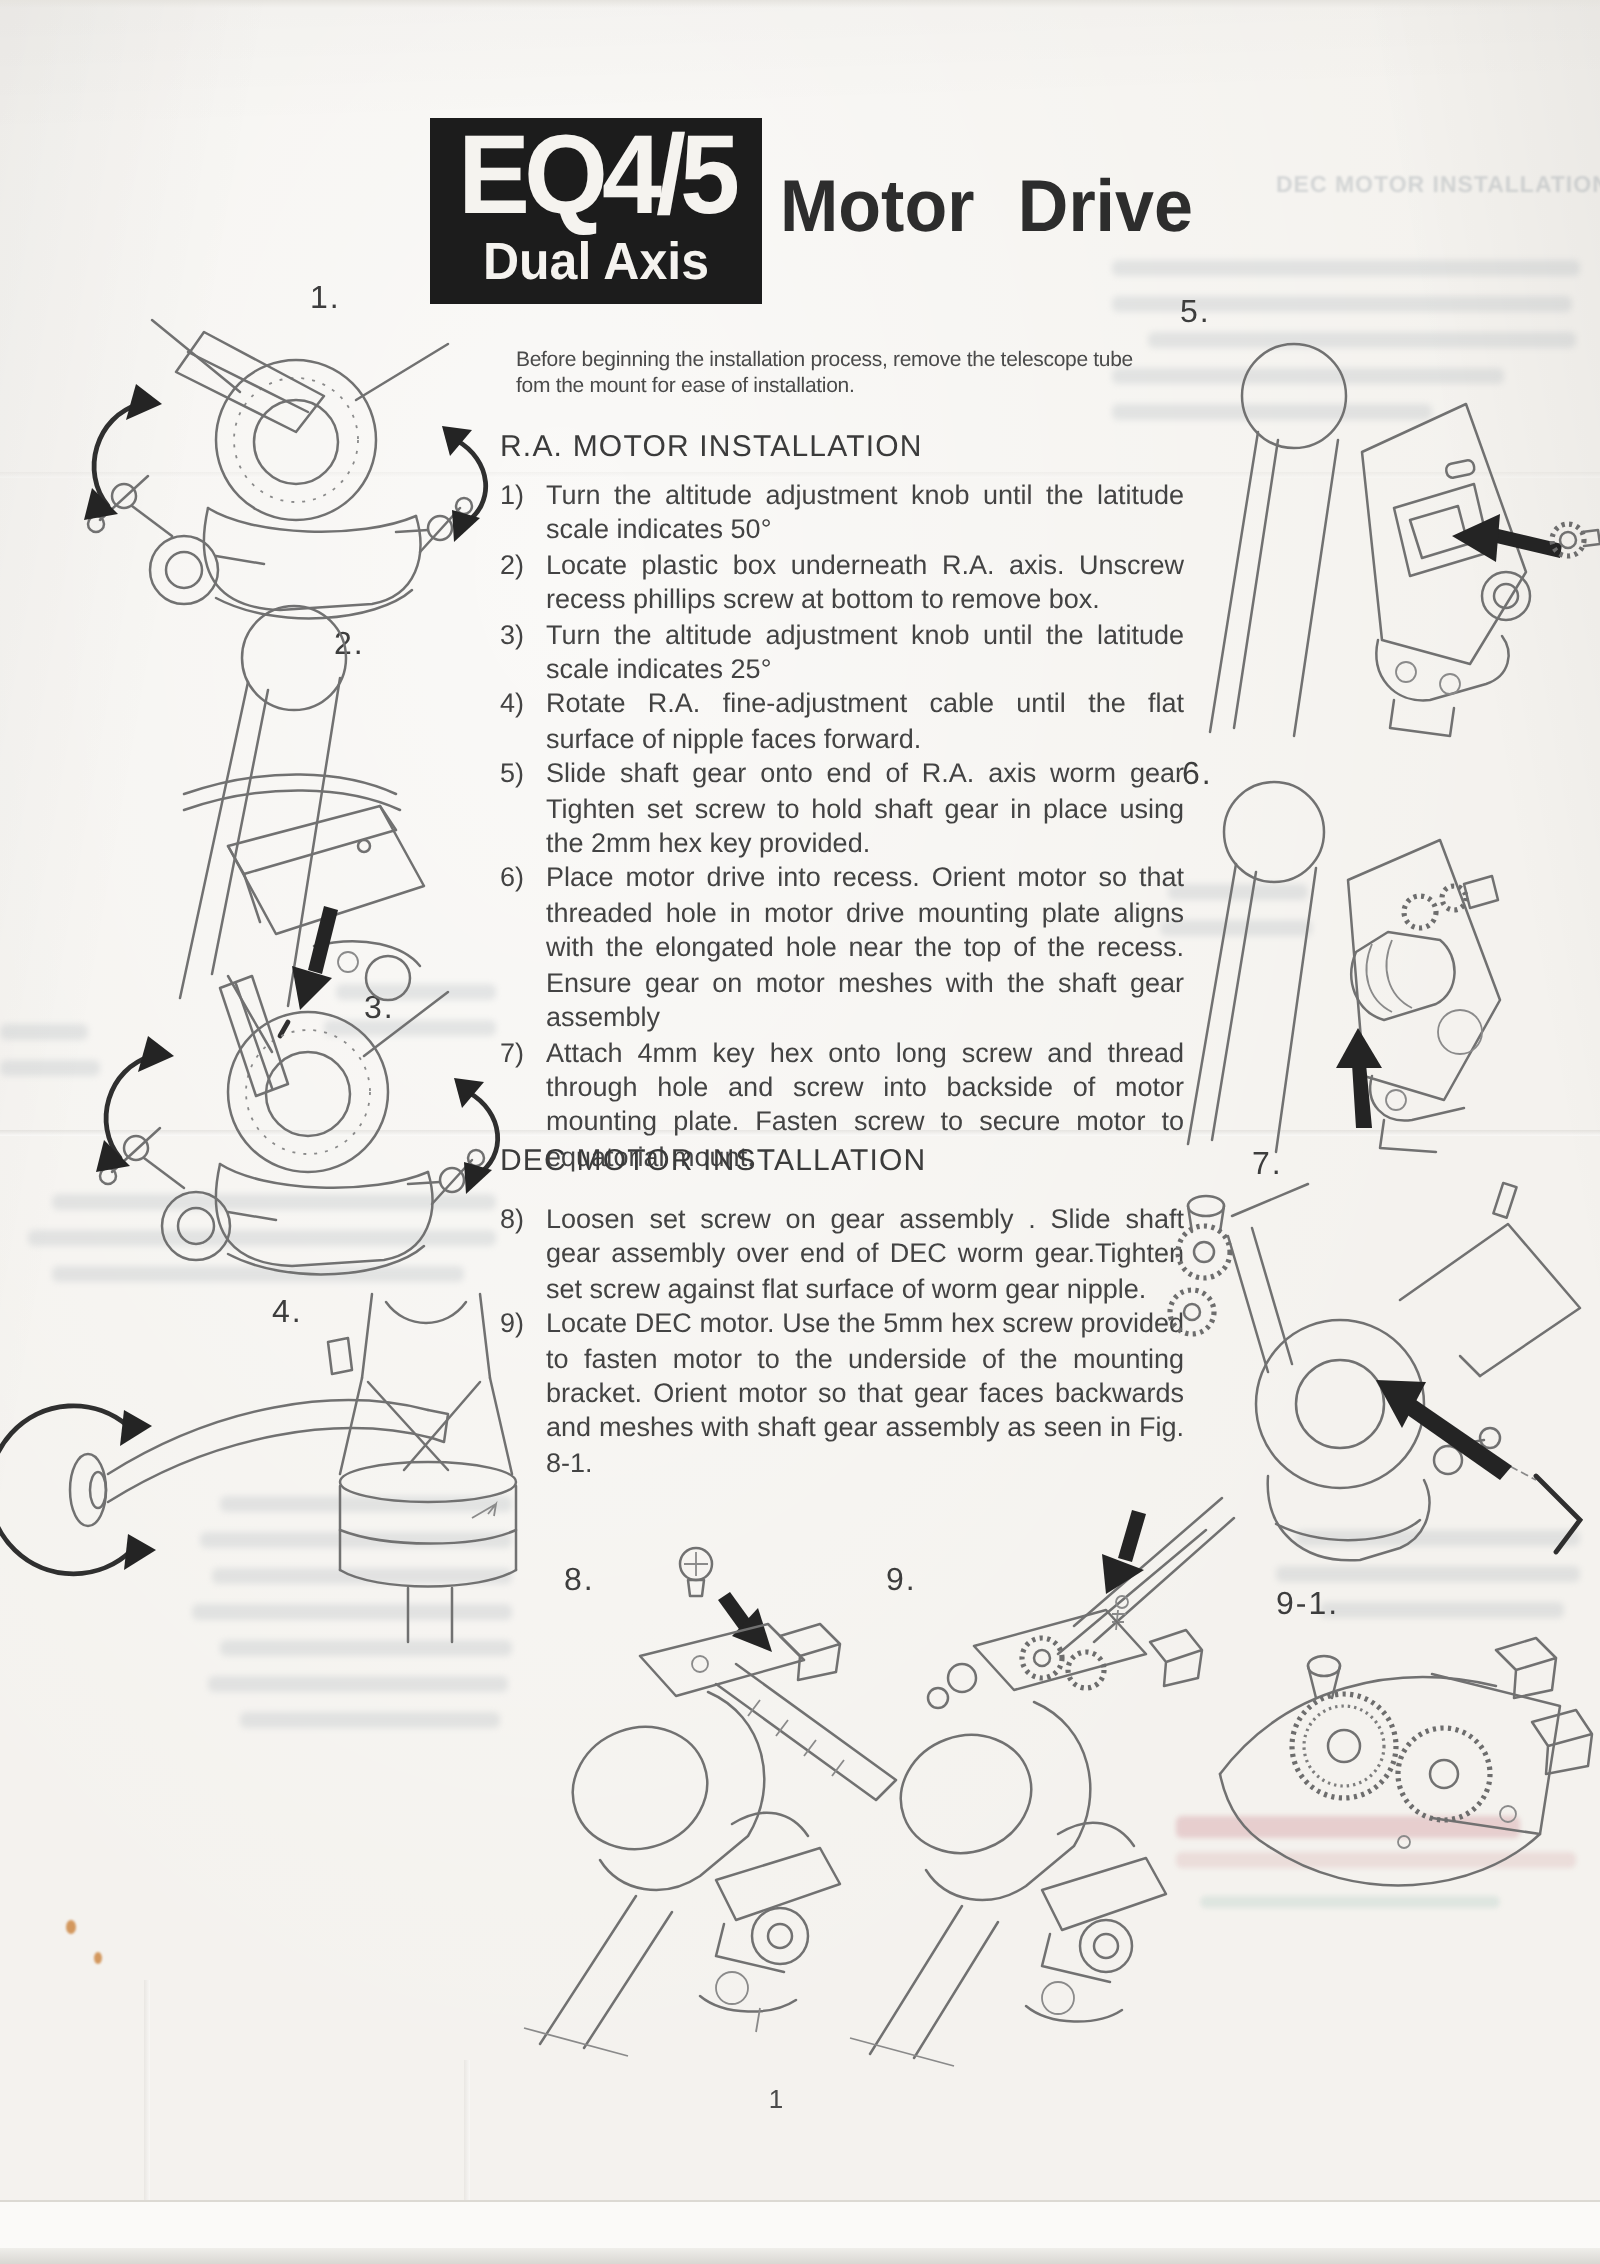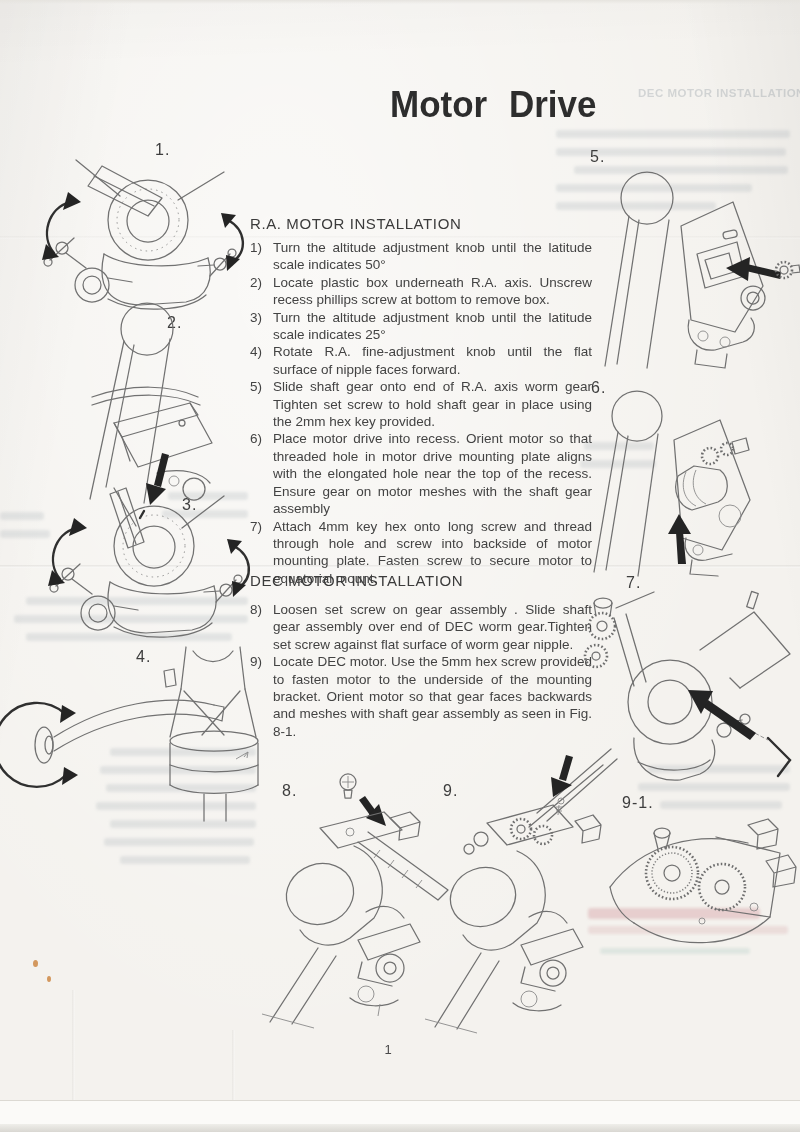--- a/index.html
+++ b/index.html
@@ -136,40 +136,45 @@
   <div class="ghost-pink" style="left:600px;top:948px;width:150px;height:6px;background:rgba(100,160,150,0.15);"></div>
 
   <div class="top-edge"></div>
   <div class="crease-h" style="top:565px;"></div>
   <div class="crease-h" style="top:236px;opacity:0.45;"></div>
   <div class="crease-v" style="left:72px;top:990px;height:142px;"></div>
   <div class="crease-v" style="left:232px;top:1030px;height:102px;"></div>
   <div class="speck" style="left:33px;top:960px;width:5px;height:7px;"></div>
   <div class="speck" style="left:47px;top:976px;width:4px;height:6px;"></div>
 
+  <div class="title-box">
+    <div class="title-model">EQ4/5</div>
+    <div class="title-variant">Dual Axis</div>
+  </div>
   <div class="title-product">Motor Drive</div>
 
+  <p class="intro">Before beginning the installation process, remove the telescope tube fom the mount for ease of installation.</p>
 
   <h2 class="sec-heading h-ra">R.A. MOTOR INSTALLATION</h2>
   <div class="steps steps-ra">
     <div class="step">
         <span class="n">1)</span>
         <span class="t">Turn the altitude adjustment knob until the latitude scale indicates 50°</span>
       </div>
     <div class="step">
         <span class="n">2)</span>
         <span class="t">Locate plastic box underneath R.A. axis. Unscrew recess phillips screw at bottom to remove box.</span>
       </div>
     <div class="step">
         <span class="n">3)</span>
         <span class="t">Turn the altitude adjustment knob until the latitude scale indicates 25°</span>
       </div>
     <div class="step">
         <span class="n">4)</span>
-        <span class="t">Rotate R.A. fine-adjustment knob until the flat surface of nipple faces forward.</span>
+        <span class="t">Rotate R.A. fine-adjustment cable until the flat surface of nipple faces forward.</span>
       </div>
     <div class="step">
         <span class="n">5)</span>
         <span class="t">Slide shaft gear onto end of R.A. axis worm gear Tighten set screw to hold shaft gear in place using the 2mm hex key provided.</span>
       </div>
     <div class="step">
         <span class="n">6)</span>
         <span class="t">Place motor drive into recess. Orient motor so that threaded hole in motor drive mounting plate aligns with the elongated hole near the top of the recess. Ensure gear on motor meshes with the shaft gear assembly</span>
       </div>
     <div class="step">
@@ -192,21 +197,21 @@
 
   <span class="fig-label" style="left:155px;top:141px;">1.</span>
   <span class="fig-label" style="left:167px;top:314px;">2.</span>
   <span class="fig-label" style="left:182px;top:496px;">3.</span>
   <span class="fig-label" style="left:136px;top:648px;">4.</span>
   <span class="fig-label" style="left:590px;top:148px;">5.</span>
   <span class="fig-label" style="left:591px;top:379px;">6.</span>
   <span class="fig-label" style="left:626px;top:574px;">7.</span>
   <span class="fig-label" style="left:282px;top:782px;">8.</span>
   <span class="fig-label" style="left:443px;top:782px;">9.</span>
-  <span class="fig-label" style="left:622px;top:794px;">9-1.</span>
+  <span class="fig-label" style="left:638px;top:794px;">9-1.</span>
 
   <div class="page-num">1</div>
 
   <svg class="fig" style="left:28px;top:158px;" width="220" height="152" viewBox="0 0 220 152">
     <path class="ln" d="M48,2 L92,38"></path>
     <path class="ln" d="M150,42 L196,14"></path>
     <circle class="ln" cx="120" cy="62" r="40"></circle>
     <circle class="ln" cx="120" cy="63" r="21"></circle>
     <circle class="thin" cx="120" cy="62" r="31" stroke-dasharray="1.5 4"></circle>
     <path class="ln" d="M60,28 L74,8 L134,40 L120,58 Z"></path>

